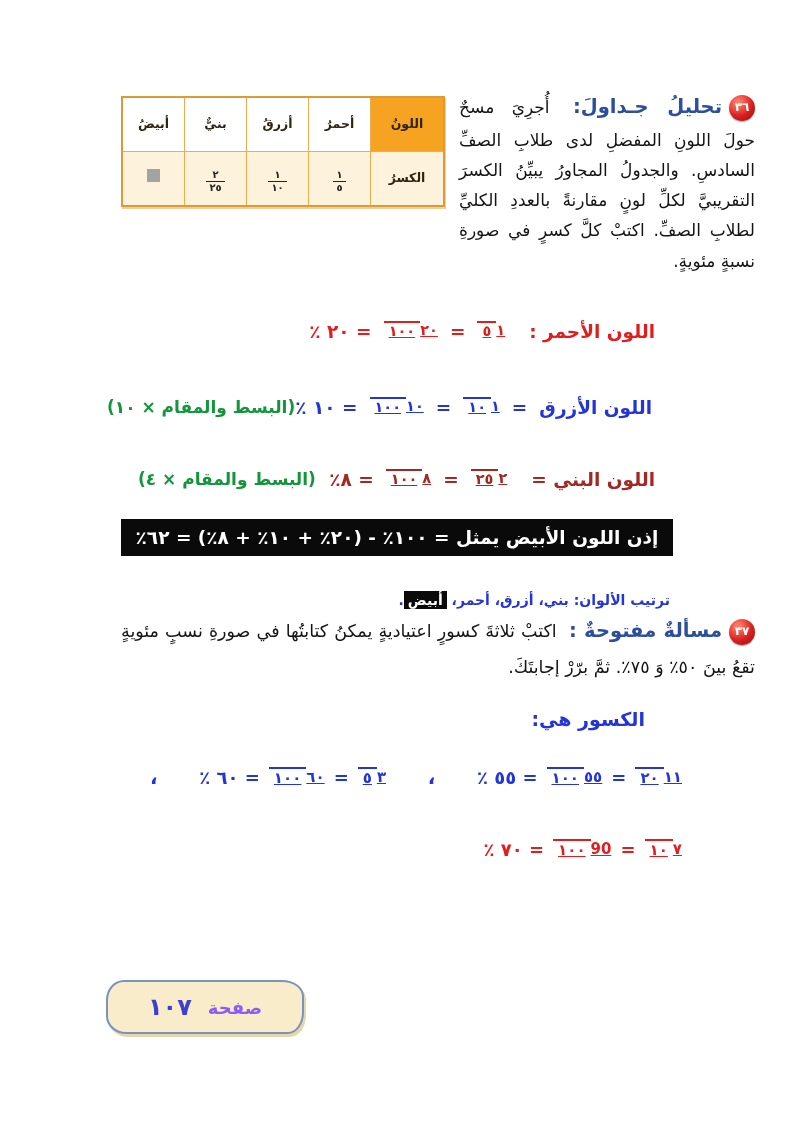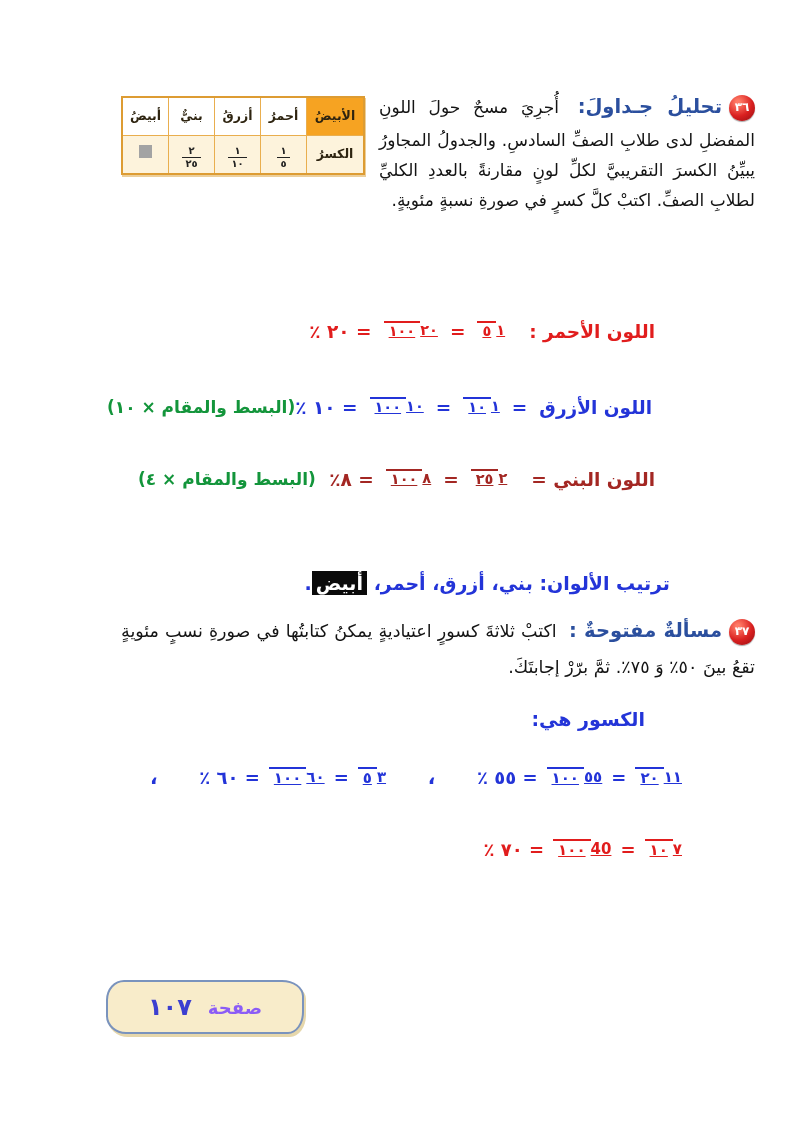--- a/index.html
+++ b/index.html
@@ -15,21 +15,21 @@
          background:radial-gradient(circle at 35% 28%, #ff7a66 8%, #d92020 55%, #930d12 100%);
          color:#fff;font-size:12px;font-weight:bold;align-items:center;justify-content:center;
          vertical-align:middle;margin-left:7px;box-shadow:0 1px 1px rgba(0,0,0,.35);}
   .sec-title{color:#2b4f9e;font-weight:bold;font-size:19.5px;margin-left:6px;}
   .p36-text2{margin-top:2px;}
 
   
   .color-table{float:left;border-collapse:collapse;margin:6px 14px 10px 0;
                border:2px solid #dd9c33;background:#fff;box-shadow:1px 2px 0 #eccf9b;}
   .color-table td{border:1px solid #e9ae4e;text-align:center;vertical-align:middle;
-                  width:45px;height:37px;font-size:12.5px;font-weight:bold;color:#2e2410;padding:0;}
+                  width:45px;height:37px;font-size:12.5px;font-weight:bold;color:#2e2410;padding:8px;}
   .color-table td.hd{width:56px;}
   .hd-color{background:#f6a322;}
   .hd-frac{background:#fce9c0;}
   .row-frac td{background:#fdf3dc;}
   .row-color td{background:#ffffff;}
   .row-color td.hd-color{background:#f6a322;}
   .tfrac{display:inline-flex;flex-direction:column;align-items:center;font-size:10px;
          font-weight:bold;line-height:1.25;color:#222;}
   .tfrac .den{border-top:1px solid #222;padding:0 3px;}
   .gray-square{display:inline-block;width:13px;height:13px;background:#a3a3a3;}
@@ -48,21 +48,21 @@
   .sr1{top:302px;left:128px;width:527px;}
   .sr2{top:378px;left:152px;width:500px;}
   .sr3{top:450px;left:138px;width:517px;}
 
   
   .banner{position:absolute;top:519px;left:121px;width:552px;height:37px;background:#0a0a0a;
           color:#ffffff;display:flex;align-items:center;justify-content:center;
           font-size:18.5px;font-weight:bold;white-space:nowrap;direction:rtl;}
 
   
-  .ordering{position:absolute;top:572px;right:130px;font-size:19px;font-weight:bold;
+  .ordering{position:absolute;top:592px;right:130px;font-size:14px;font-weight:bold;
             color:#2334d8;white-space:nowrap;}
   .ordering .hl{background:#0a0a0a;color:#ffffff;padding:1px 4px;}
 
   
   .answers-label{position:absolute;top:708px;right:155px;font-size:19px;font-weight:bold;color:#2334d8;}
   .ans-row1{position:absolute;top:746px;left:150px;width:532px;display:flex;direction:rtl;
             align-items:center;justify-content:space-between;height:62px;}
   .ans-row2{position:absolute;top:818px;left:500px;width:182px;display:flex;direction:rtl;
             align-items:center;height:62px;}
   .ans-group{display:flex;direction:rtl;align-items:center;gap:9px;font-weight:bold;
@@ -80,21 +80,21 @@
 </style>
 </head>
 <body>
 
 <div class="page">
 
   <div class="prob p36">
     <table class="color-table">
       <tbody>
           <tr class="row-color">
-        <td class="hd hd-color">الأبيضُ</td>
+        <td class="hd hd-color">اللونُ</td>
         <td>أحمرُ</td>
         <td>أزرقُ</td>
         <td>بنيٌّ</td>
         <td>أبيضُ</td>
       </tr>
       <tr class="row-frac">
         <td class="hd hd-frac">الكسرُ</td>
         <td>
           <span class="tfrac">
                 <span class="num">١</span>
@@ -171,20 +171,21 @@
       <span>=</span>
       <span class="frac">
           <span>٨</span>
           <span class="den">١٠٠</span>
         </span>
       <span>= ٨٪</span>
     </div>
     <span class="note">(البسط والمقام × ٤)</span>
   </div>
 
+  <div class="banner">إذن اللون الأبيض يمثل = ١٠٠٪ - (٢٠٪ + ١٠٪ + ٨٪) = ٦٢٪</div>
 
   <div class="ordering">
     <span>ترتيب الألوان:</span>
     <span>بني،  أزرق، أحمر،</span>
     <span class="hl">أبيض</span><span>.</span>
   </div>
 
   <div class="prob p37">
     <span class="badge">
         <span>٣٧</span>
@@ -224,21 +225,21 @@
   </div>
 
   <div class="ans-row2">
     <div class="ans-group c-red">
       <span class="frac">
           <span>٧</span>
           <span class="den">١٠</span>
         </span>
       <span>=</span>
       <span class="frac">
-          <span>40</span>
+          <span>90</span>
           <span class="den">١٠٠</span>
         </span>
       <span>= ٧٠ ٪</span>
     </div>
   </div>
 
   <div class="footer">
     <span class="word">صفحة</span>
     <span class="num">١٠٧</span>
   </div>

